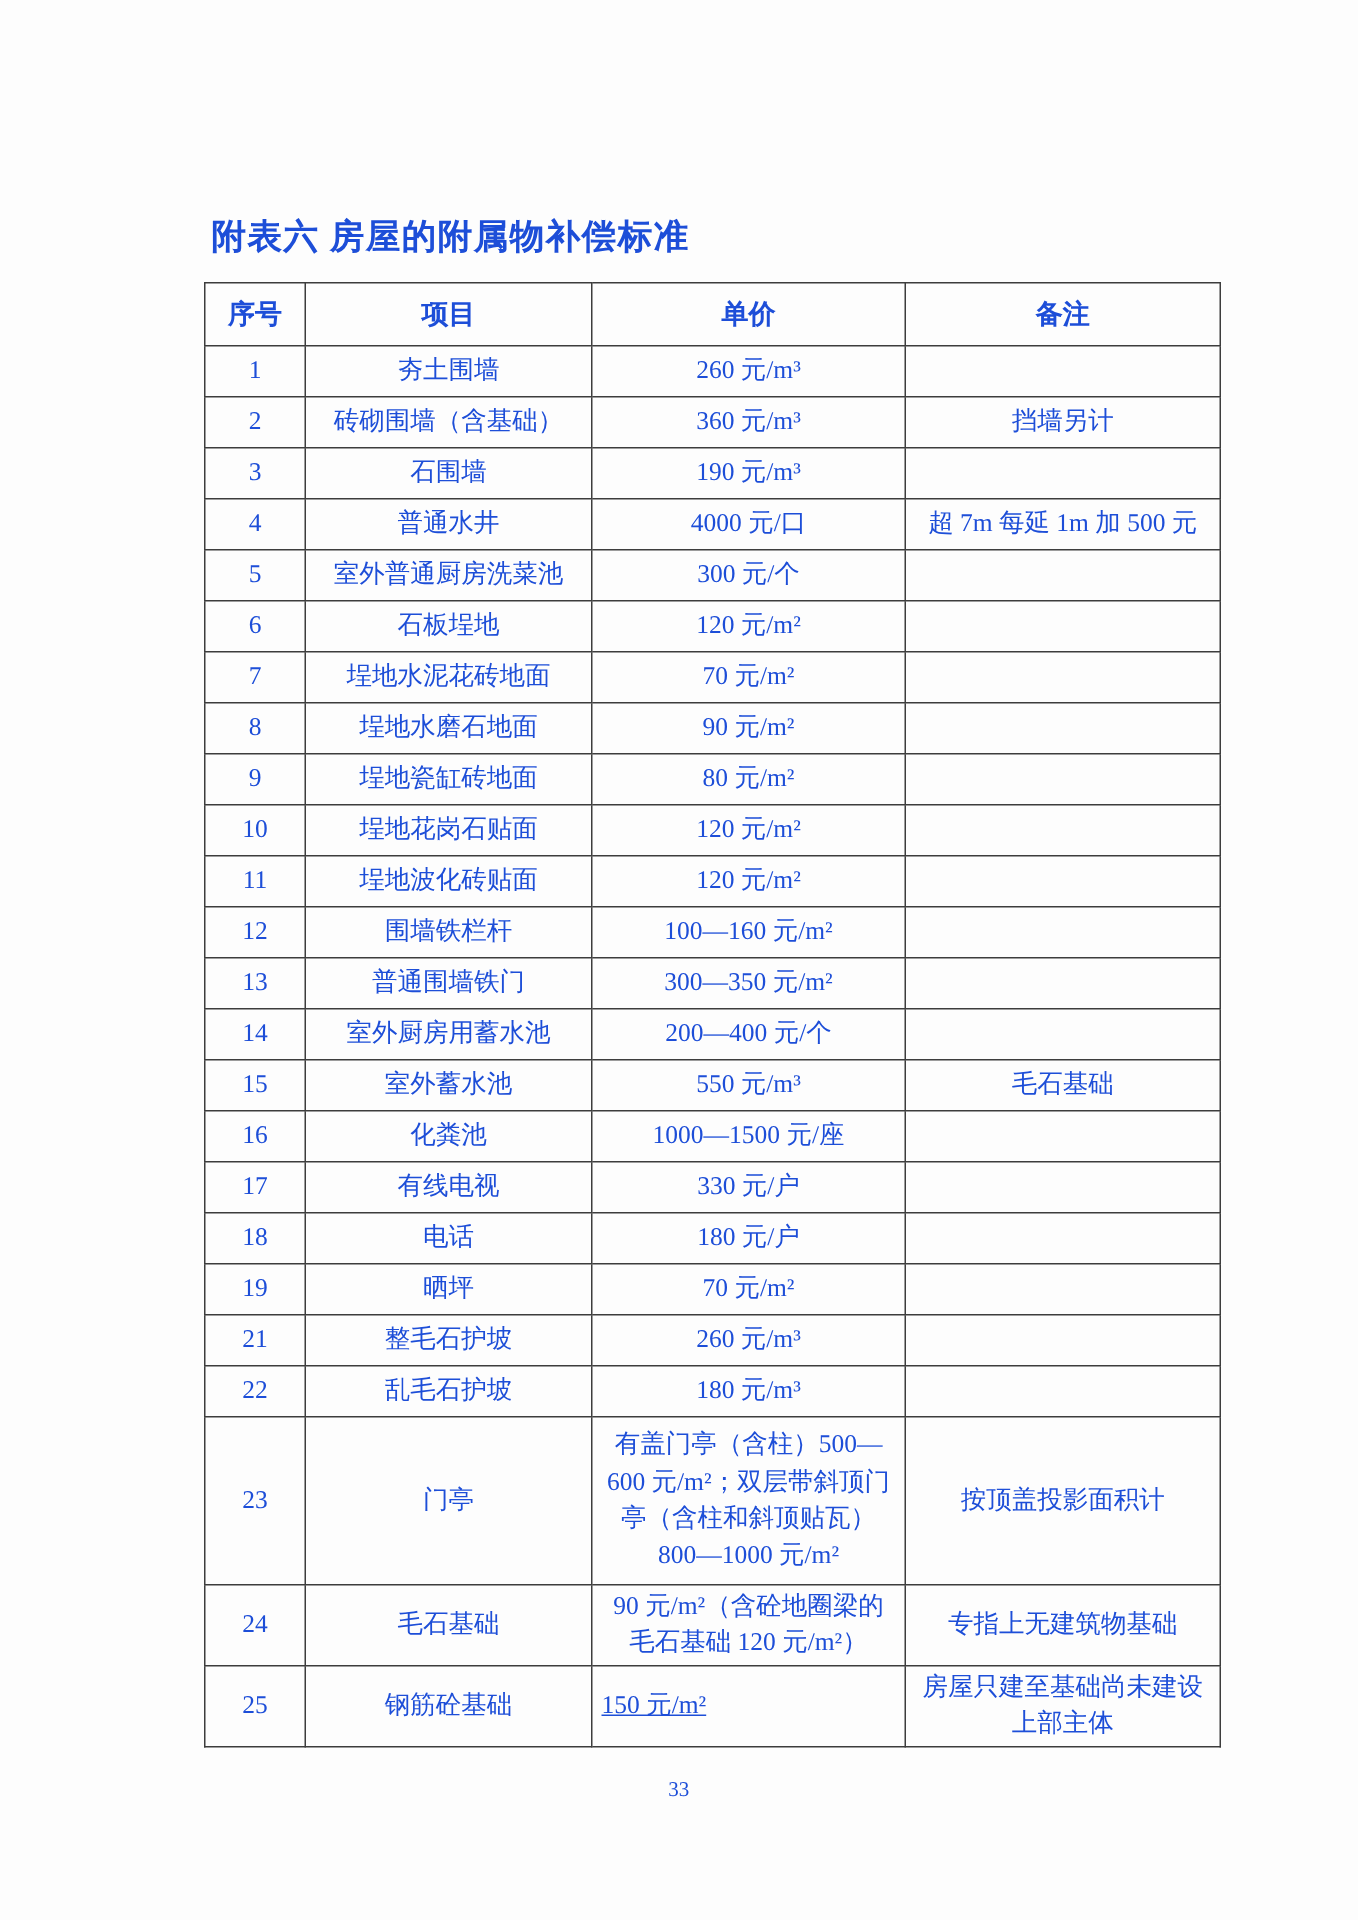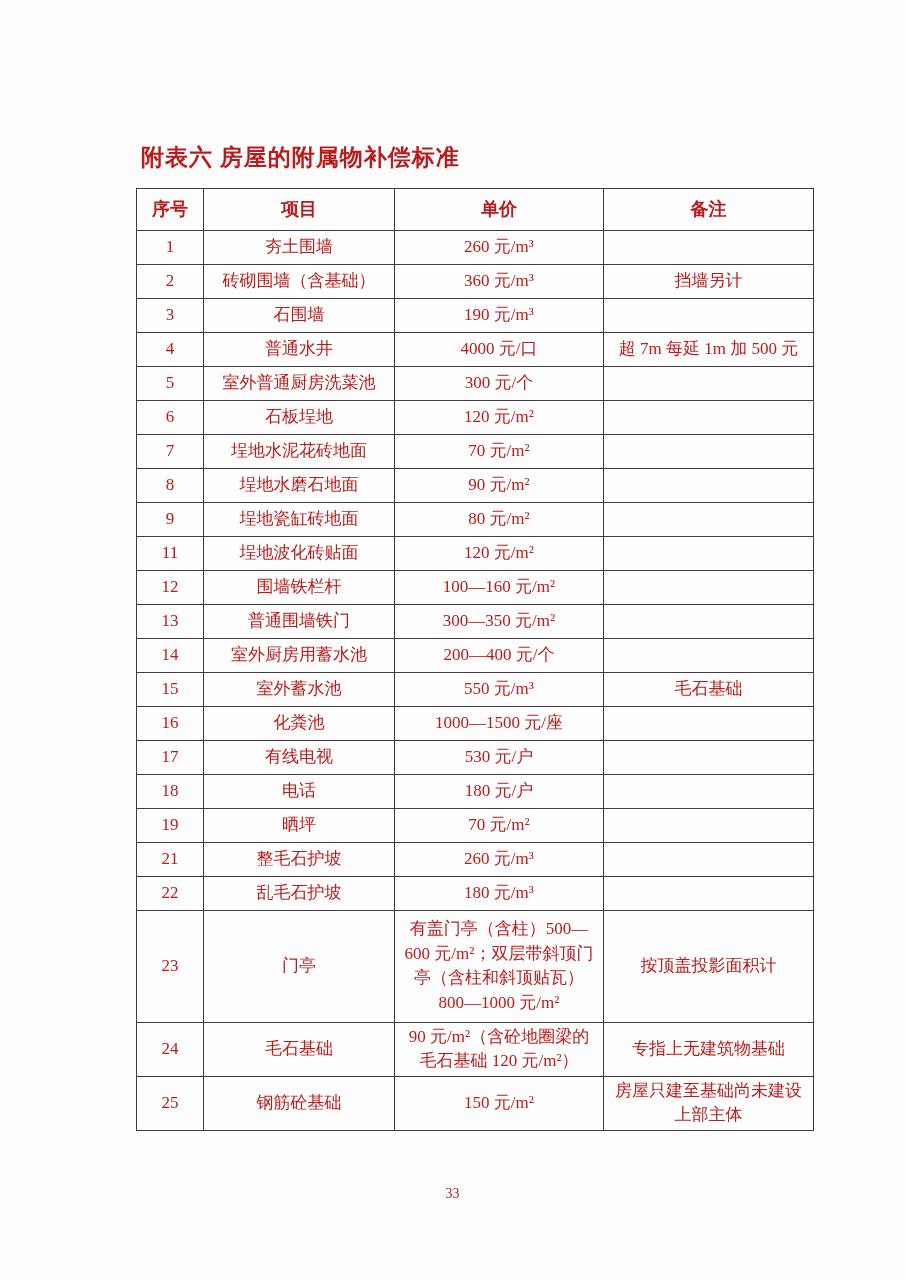--- a/index.html
+++ b/index.html
@@ -6,21 +6,21 @@
     margin: 0;
     padding: 0;
     background: #ffffff;
   }
   .page {
     position: relative;
     width: 905px;
     height: 1280px;
     background: #fdfdfd;
     font-family: "Liberation Serif", "DejaVu Serif", serif;
-    color: #b91c1c;
+    color: #1d4ed8;
     overflow: hidden;
   }
   .doc-title {
     position: absolute;
     left: 141px;
     top: 142px;
     font-size: 23px;
     font-weight: bold;
     letter-spacing: 1px;
     white-space: pre;
@@ -142,20 +142,26 @@
       <td data-field="price">90 元/m²</td>
       <td data-field="note"></td>
     </tr>
         <tr>
       <td data-field="no">9</td>
       <td data-field="item">埕地瓷缸砖地面</td>
       <td data-field="price">80 元/m²</td>
       <td data-field="note"></td>
     </tr>
         <tr>
+      <td data-field="no">10</td>
+      <td data-field="item">埕地花岗石贴面</td>
+      <td data-field="price">120 元/m²</td>
+      <td data-field="note"></td>
+    </tr>
+        <tr>
       <td data-field="no">11</td>
       <td data-field="item">埕地波化砖贴面</td>
       <td data-field="price">120 元/m²</td>
       <td data-field="note"></td>
     </tr>
         <tr>
       <td data-field="no">12</td>
       <td data-field="item">围墙铁栏杆</td>
       <td data-field="price">100—160 元/m²</td>
       <td data-field="note"></td>
@@ -180,21 +186,21 @@
     </tr>
         <tr>
       <td data-field="no">16</td>
       <td data-field="item">化粪池</td>
       <td data-field="price">1000—1500 元/座</td>
       <td data-field="note"></td>
     </tr>
         <tr>
       <td data-field="no">17</td>
       <td data-field="item">有线电视</td>
-      <td data-field="price">530 元/户</td>
+      <td data-field="price">330 元/户</td>
       <td data-field="note"></td>
     </tr>
         <tr>
       <td data-field="no">18</td>
       <td data-field="item">电话</td>
       <td data-field="price">180 元/户</td>
       <td data-field="note"></td>
     </tr>
         <tr>
       <td data-field="no">19</td>

